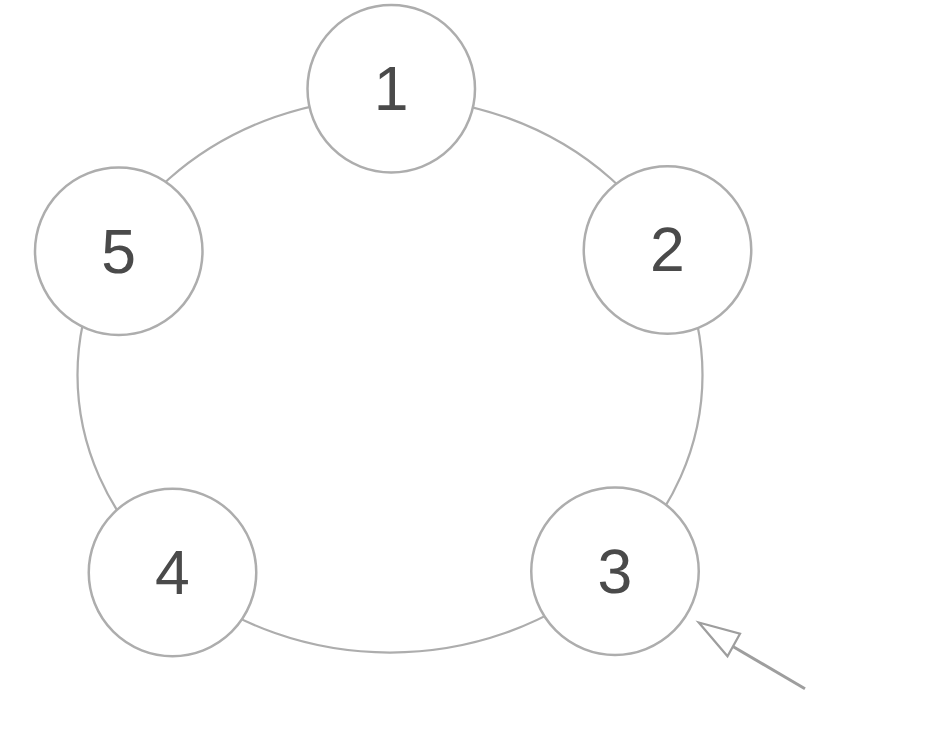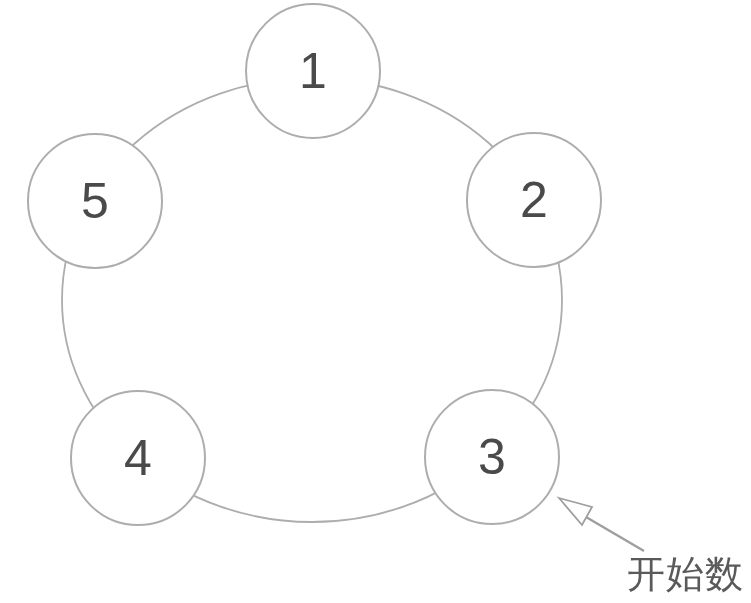--- a/index.html
+++ b/index.html
@@ -79,15 +79,14 @@
   <div class="node node-3">
     <span class="num">3</span>
   </div>
   <div class="node node-4">
     <span class="num">4</span>
   </div>
   <div class="node node-5">
     <span class="num">5</span>
   </div>
 
-  <div class="start-label">开始数</div>
 
 </div>
 
 </body></html>

